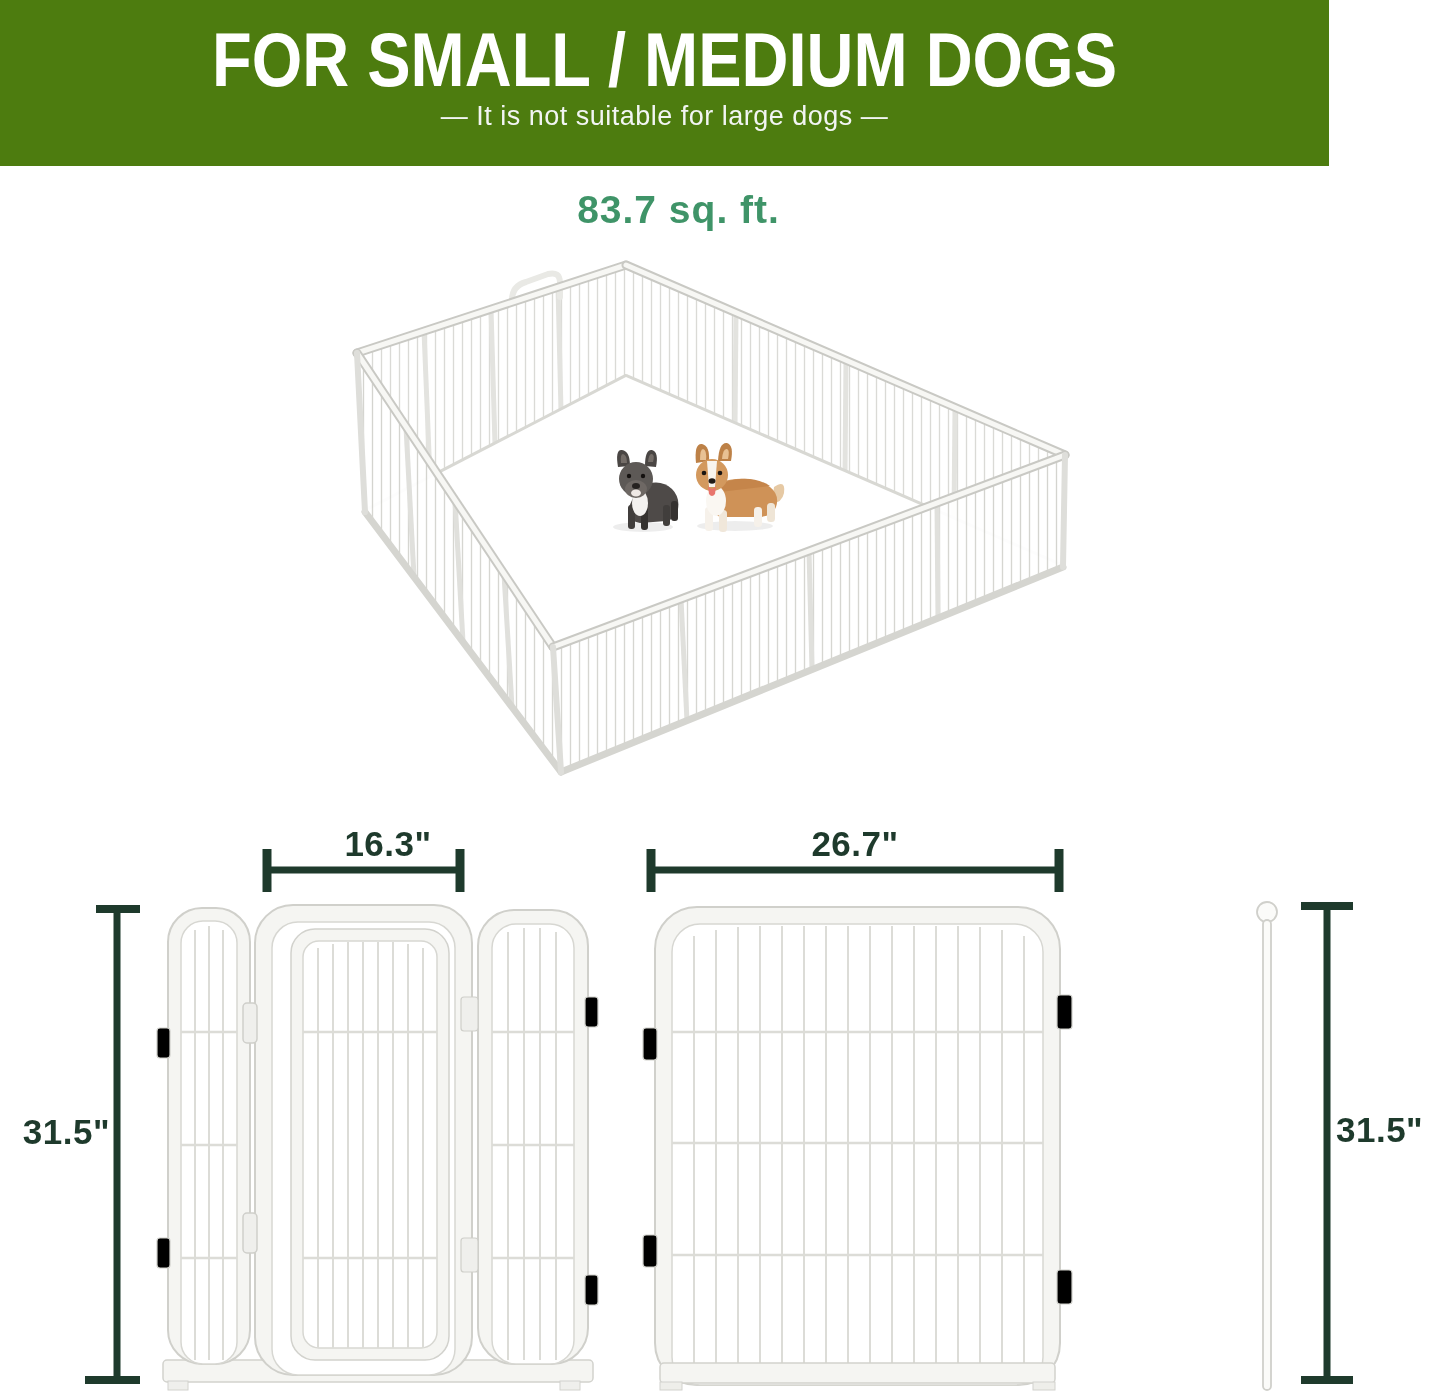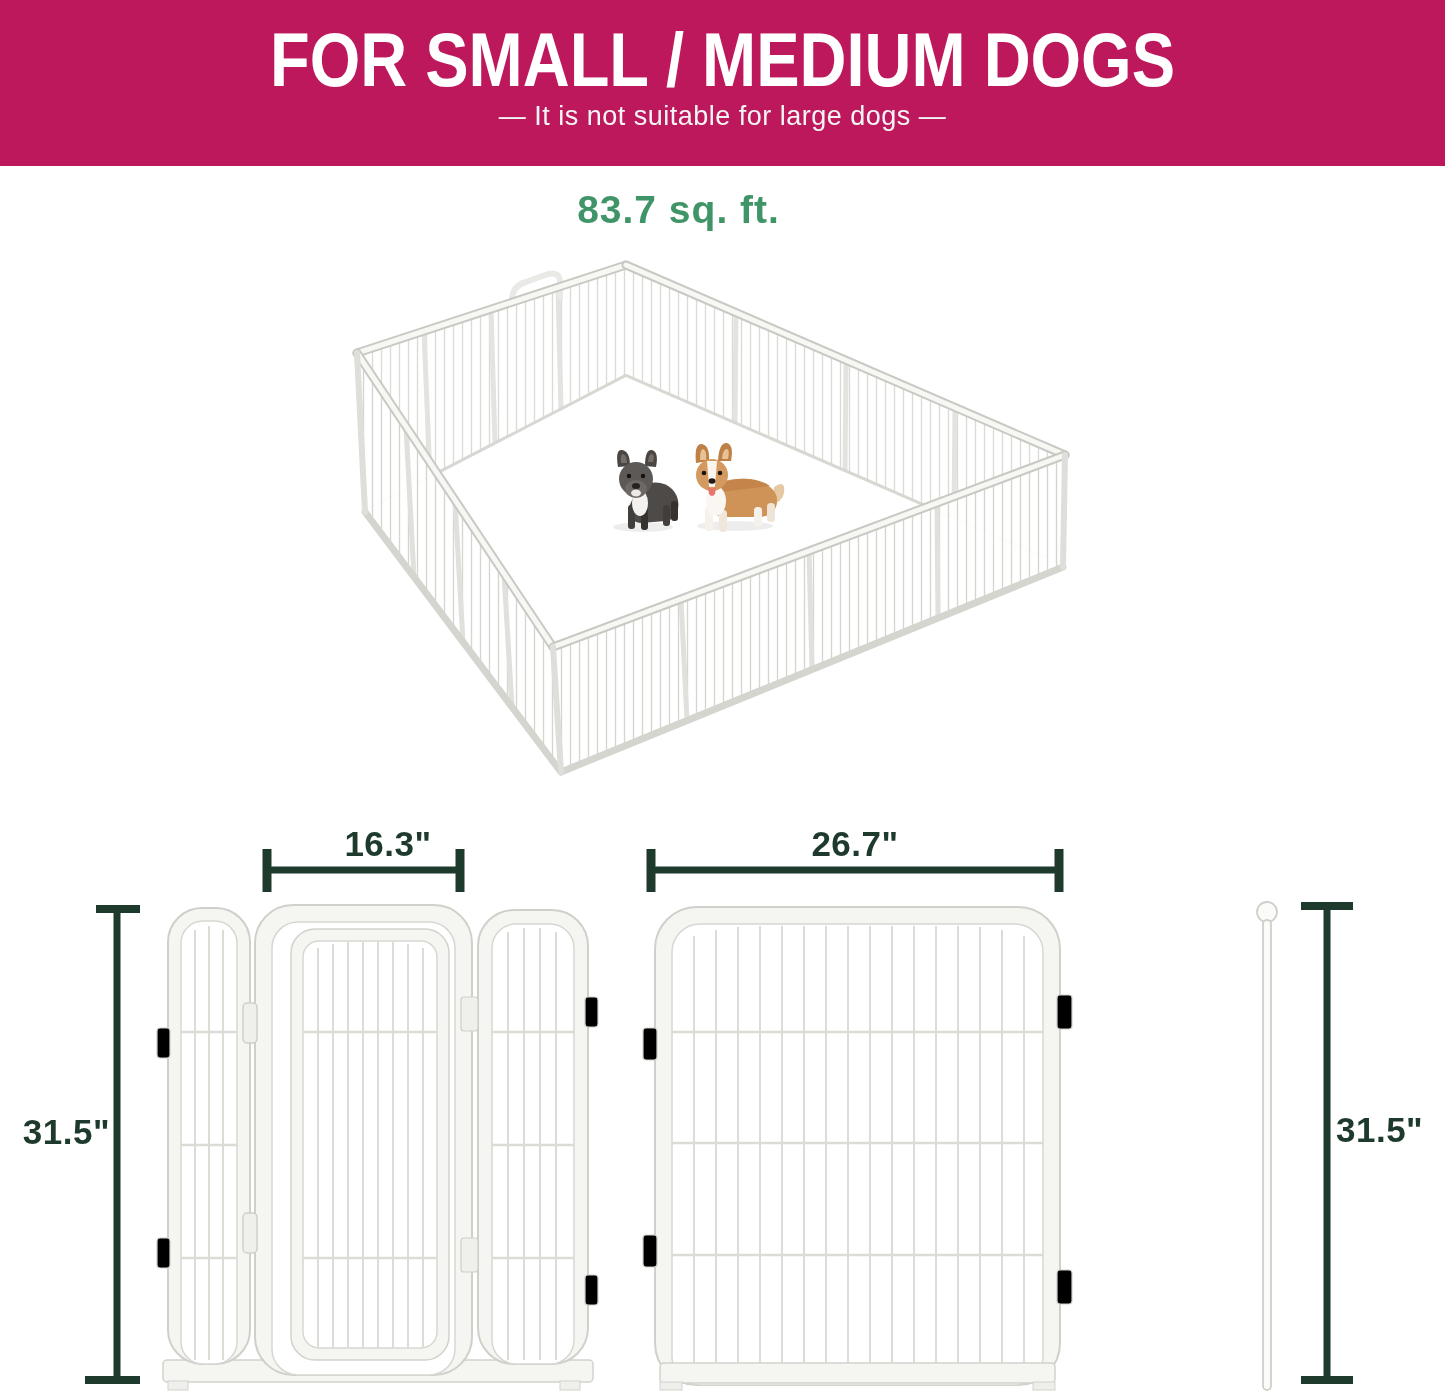--- a/index.html
+++ b/index.html
@@ -2,22 +2,22 @@
 <html><head>
 <meta charset="utf-8">
 <style>
   html,body{margin:0;padding:0;}
   body{
     width:1445px;height:1392px;position:relative;overflow:hidden;
     background:#ffffff;font-family:"Liberation Sans", sans-serif;
   }
   
   .header{
-    position:absolute;left:0;top:0;width:1445px;height:166px;
-    background:#be185d;text-align:center;
+    position:absolute;left:0;top:0;width:1329px;height:166px;
+    background:#4d7c0f;text-align:center;
   }
   .header-title{
     margin:0;padding-top:20px;color:#ffffff;
     font-size:67px;font-weight:700;letter-spacing:0px;line-height:1.0;
     transform:scale(0.97,1.12);transform-origin:center top;
   }
   .header-subtitle{
     margin:0;margin-top:14px;color:#f2f5f3;
     font-size:27px;font-weight:500;letter-spacing:0.5px;
     transform:scaleY(1.05);

